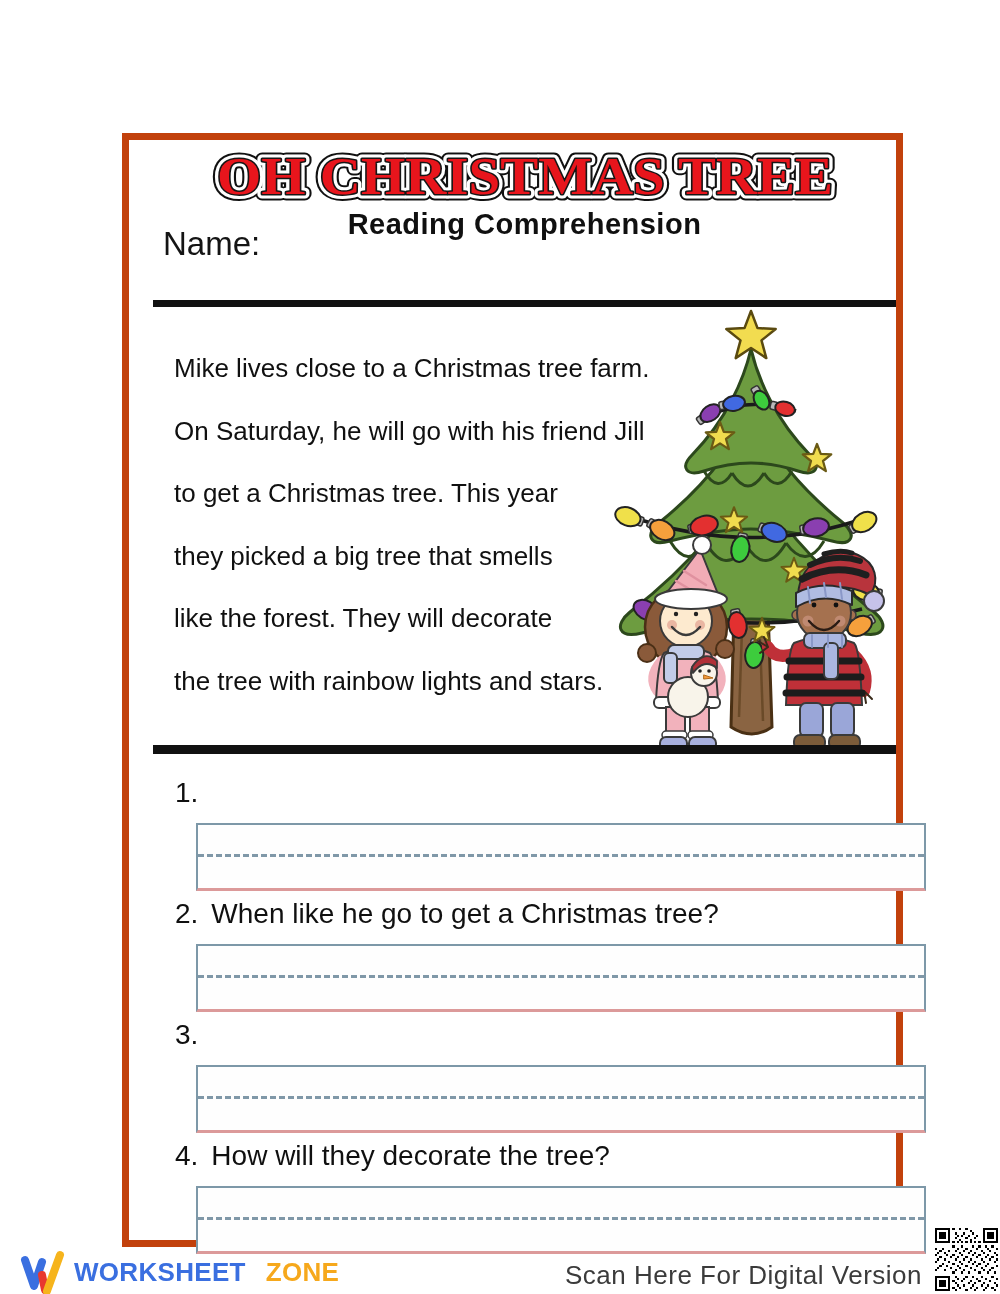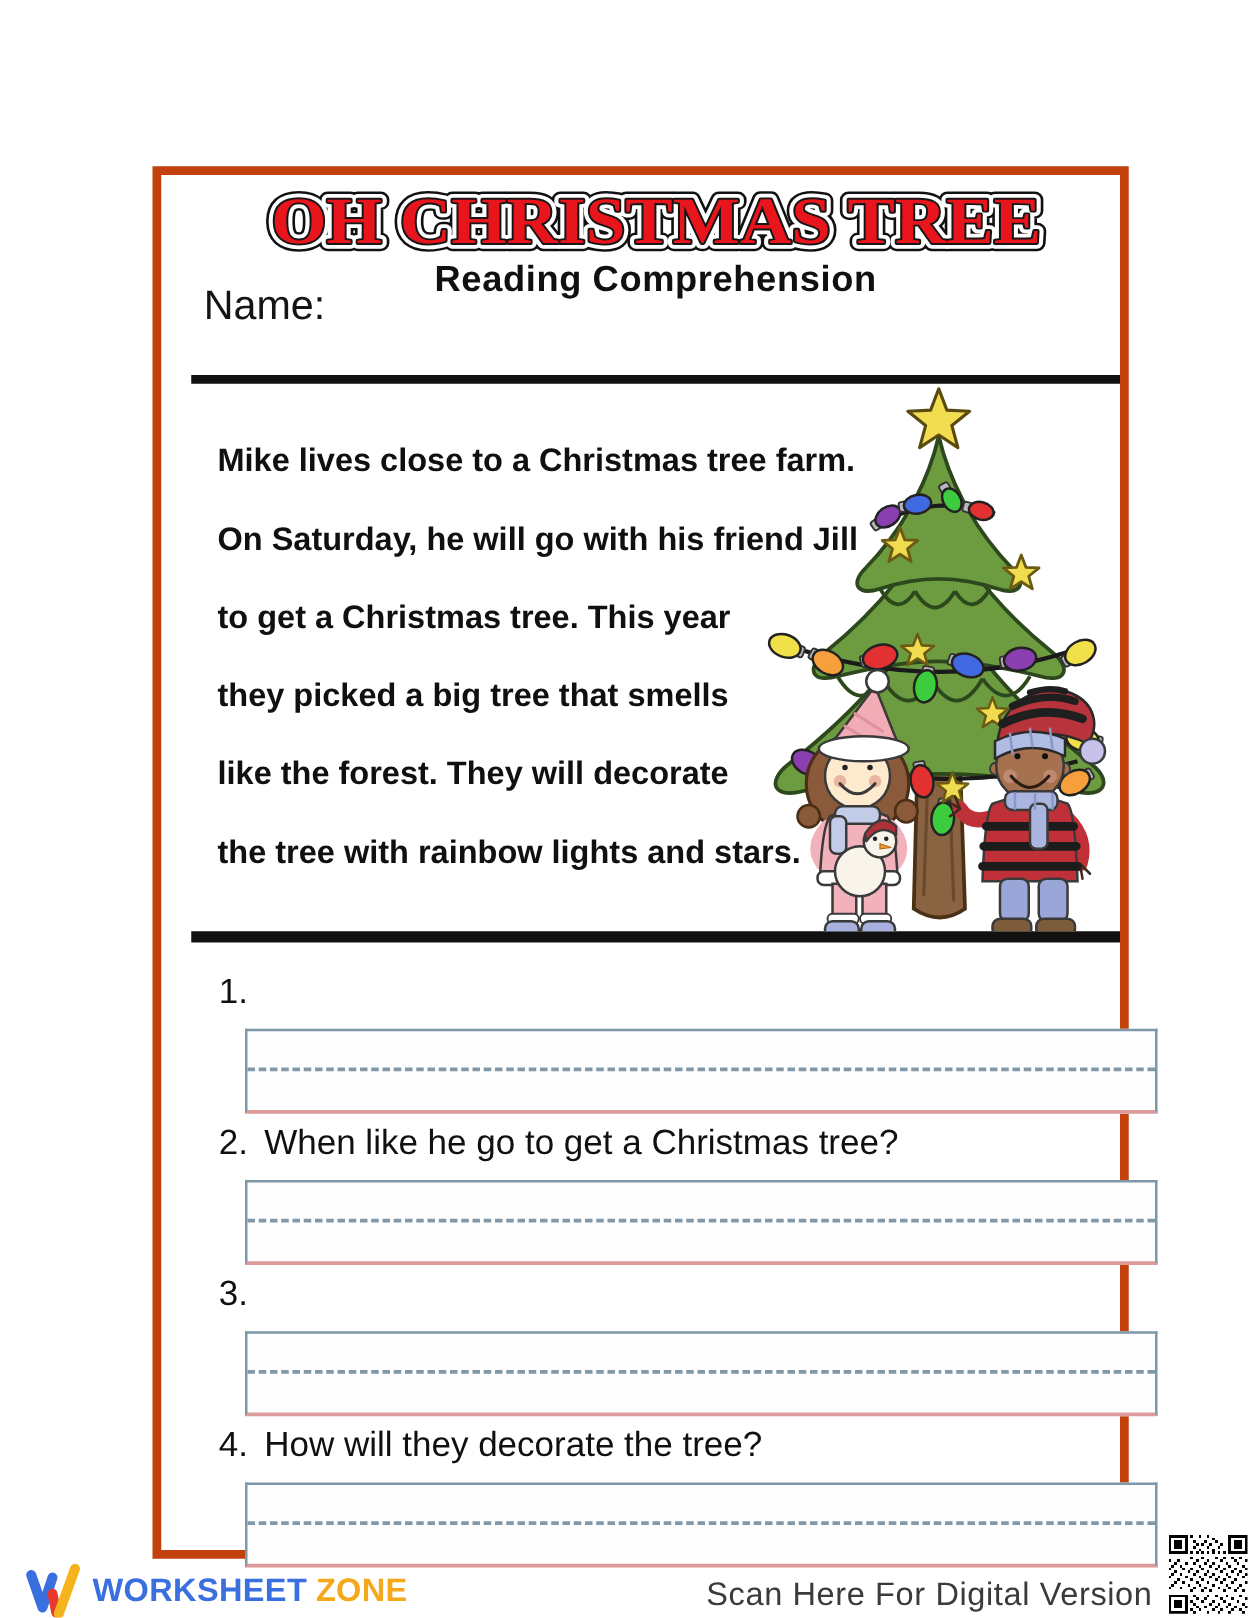--- a/index.html
+++ b/index.html
@@ -14,35 +14,35 @@
   
   .header-sec{position:relative;height:153px;border-bottom:7px solid #111;}
   .title-wrap{display:block;margin:7px auto 0;}
   .subtitle{
     text-align:center;font-size:29px;font-weight:bold;margin-top:1px;
     color:#101010;letter-spacing:.5px;font-family:Liberation Sans, sans-serif;
   }
   .name-row{position:absolute;left:10px;bottom:3px;font-size:33px;color:#141414;display:flex;align-items:baseline;flex-direction:column;}
   .name-line{display:inline-block;width:560px;height:34px;}
   
-  .passage-sec{position:relative;height:438px;border-bottom:9px solid #111;font-weight:bold;}
+  .passage-sec{position:relative;height:438px;border-bottom:9px solid #111;}
   .passage-text{position:absolute;left:21px;top:30px;font-size:26px;line-height:62.5px;color:#101010;white-space:nowrap;}
   .illus{position:absolute;right:0;bottom:0;}
   
   .questions-sec{position:relative;padding-top:20px;}
   .q-block{margin-bottom:4px;}
   .q-line{margin-left:22px;font-size:28px;line-height:38px;color:#101010;display:flex;gap:13px;white-space:nowrap;}
   .answer-box{
     margin:11px 0 0 43px;width:726px;height:63px;position:relative;background:#fefefe;
     border:2px solid #7d98a8;border-bottom:3px solid #dc9a9a;box-sizing:content-box;
   }
   .answer-box .mid{position:absolute;left:0;right:0;top:29px;border-top:3px dashed #8098a8;}
   
   .logo{position:absolute;left:20px;top:1250px;display:flex;align-items:center;gap:8px;}
-  .logo-text{font-size:26px;font-weight:bold;letter-spacing:.3px;display:flex;gap:7px;}
+  .logo-text{font-size:26px;font-weight:bold;letter-spacing:.3px;display:flex;gap:20px;}
   .logo-worksheet{color:#3a6fe0;}
   .logo-zone{color:#f6a81c;}
   .scan-text{position:absolute;right:78px;top:1260px;font-size:26px;color:#3b3b3b;letter-spacing:.5px;}
   .qr{position:absolute;left:935px;top:1228px;}
 </style>
 </head>
 <body>
 
 <div class="sheet">
 

